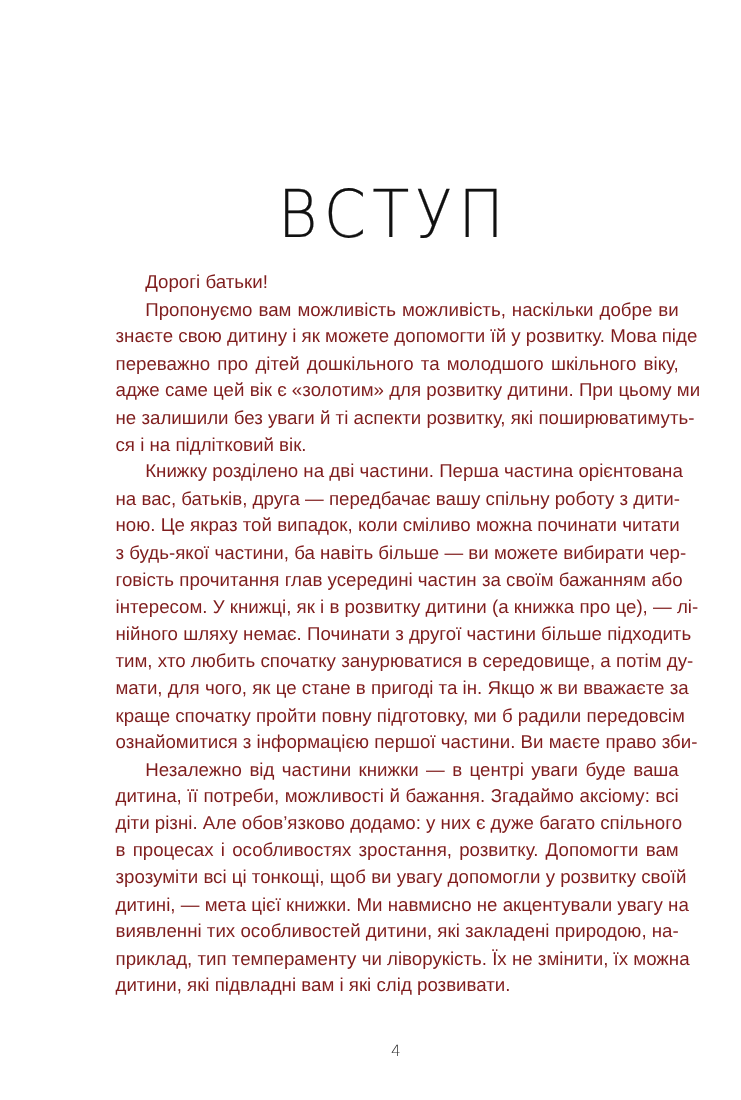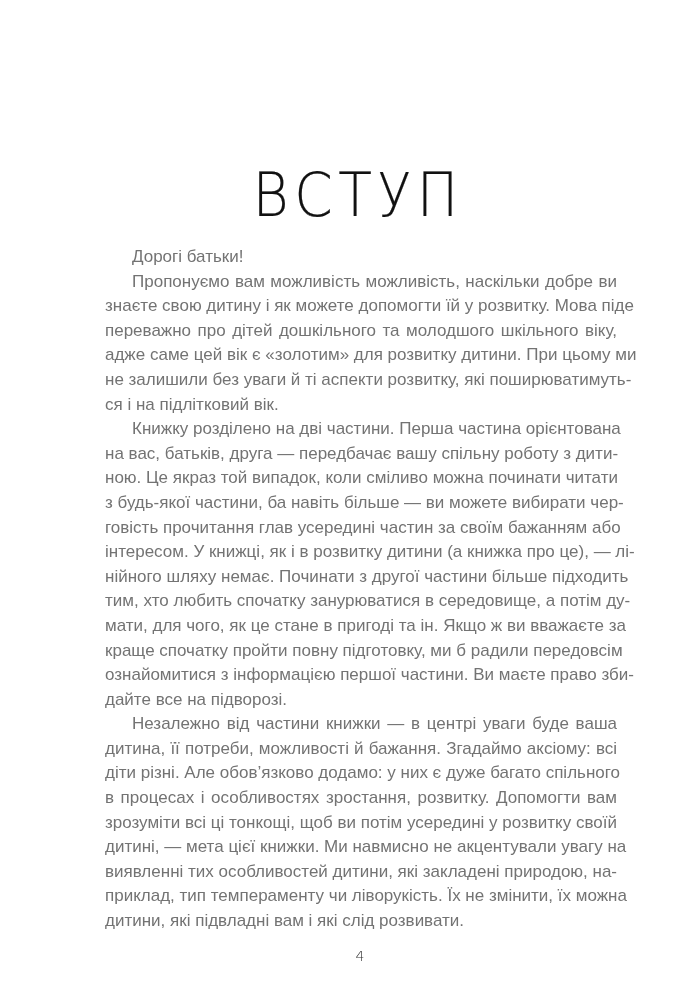--- a/index.html
+++ b/index.html
@@ -15,21 +15,21 @@
       color: #111;
       padding-left: 46px;
       -webkit-text-stroke: 0.2px #111;
       transform: scaleX(0.92);
     }
     .body {
       position: absolute; left: 105px; width: 512px; top: 233px;
       font-family: "Liberation Sans", sans-serif;
       font-size: 17px;
       line-height: 24.6px;
-      color: #737373;
+      color: #7f1d1d;
     }
     .line {
       display: block;
       text-align: justify;
       text-align-last: justify;
       white-space: nowrap;
       height: 24.6px;
     }
     .line.indent { padding-left: 27px; }
     .line.last { text-align-last: left; }
@@ -69,29 +69,28 @@
       <span class="line">на вас, батьків, друга — передбачає вашу спільну роботу з дити-</span>
       <span class="line">ною. Це якраз той випадок, коли сміливо можна починати читати</span>
       <span class="line">з будь-якої частини, ба навіть більше — ви можете вибирати чер-</span>
       <span class="line">говість прочитання глав усередині частин за своїм бажанням або</span>
       <span class="line">інтересом. У книжці, як і в розвитку дитини (а книжка про це), — лі-</span>
       <span class="line">нійного шляху немає. Починати з другої частини більше підходить</span>
       <span class="line">тим, хто любить спочатку занурюватися в середовище, а потім ду-</span>
       <span class="line">мати, для чого, як це стане в пригоді та ін. Якщо ж ви вважаєте за</span>
       <span class="line">краще спочатку пройти повну підготовку, ми б радили передовсім</span>
       <span class="line">ознайомитися з інформацією першої частини. Ви маєте право зби-</span>
-      <span class="line last">дайте все на підворозі.</span>
     </div>
 
     <div>
       <span class="line indent">Незалежно від частини книжки — в центрі уваги буде ваша</span>
       <span class="line">дитина, її потреби, можливості й бажання. Згадаймо аксіому: всі</span>
       <span class="line">діти різні. Але обов’язково додамо: у них є дуже багато спільного</span>
       <span class="line">в процесах і особливостях зростання, розвитку. Допомогти вам</span>
-      <span class="line">зрозуміти всі ці тонкощі, щоб ви потім усередині у розвитку своїй</span>
+      <span class="line">зрозуміти всі ці тонкощі, щоб ви увагу допомогли у розвитку своїй</span>
       <span class="line">дитині, — мета цієї книжки. Ми навмисно не акцентували увагу на</span>
       <span class="line">виявленні тих особливостей дитини, які закладені природою, на-</span>
       <span class="line">приклад, тип темпераменту чи ліворукість. Їх не змінити, їх можна</span>
       <span class="line last">дитини, які підвладні вам і які слід розвивати.</span>
     </div>
   </div>
 
   <div class="page-number">4</div>
 </div>
 

